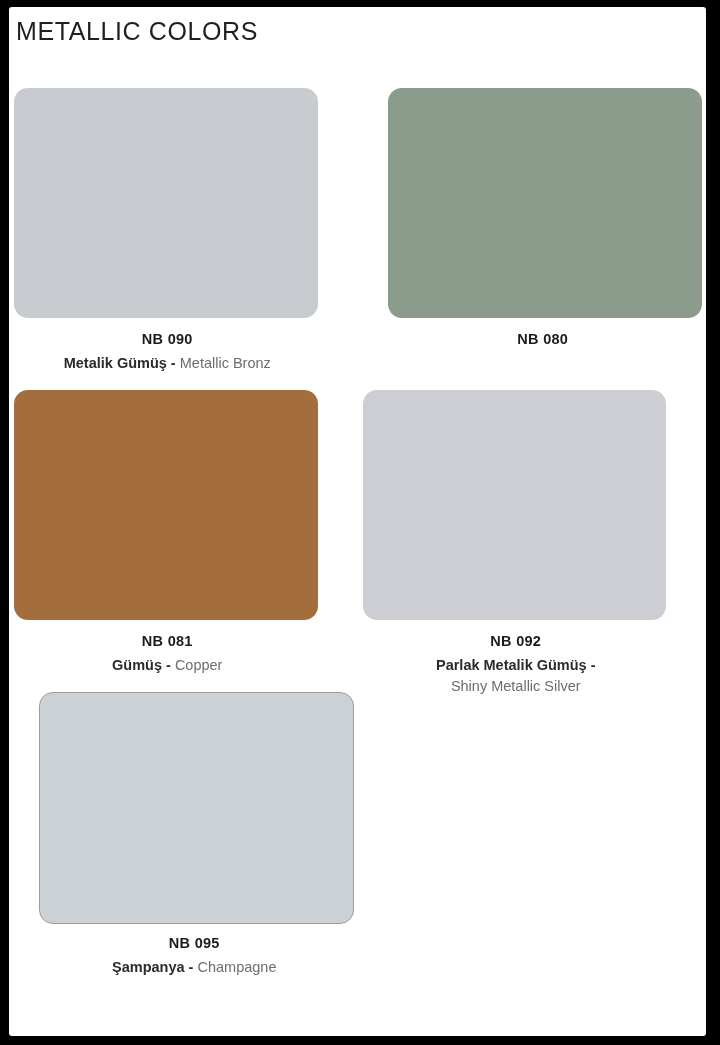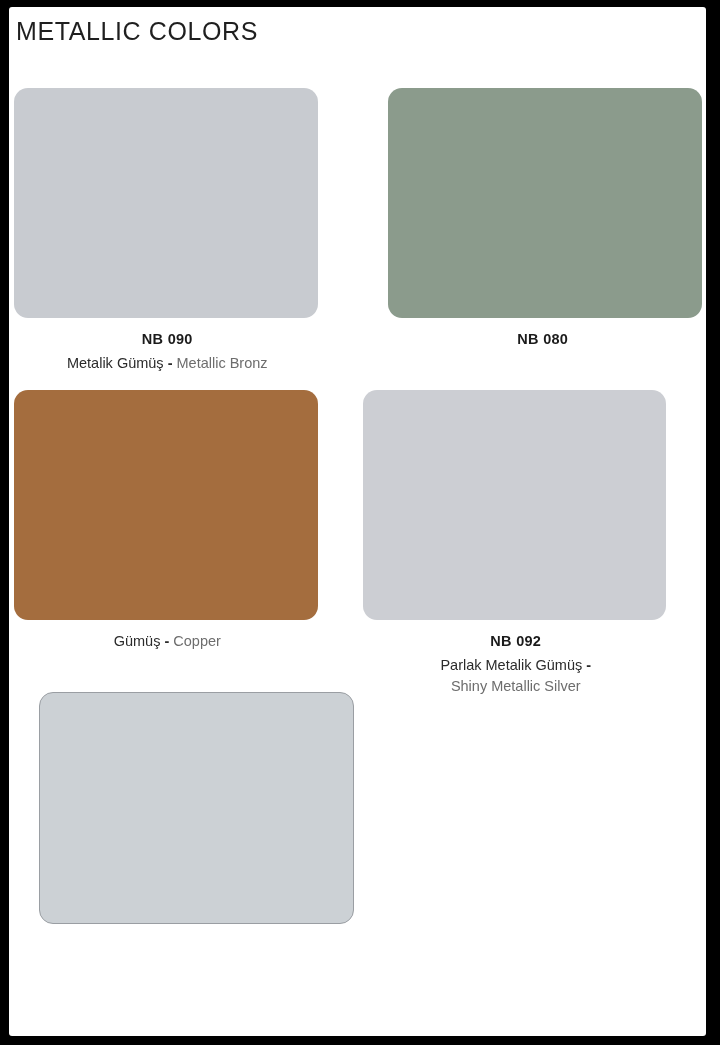--- a/index.html
+++ b/index.html
@@ -91,21 +91,21 @@
     letter-spacing: 0.3px;
     margin-bottom: 3px;
   }
   .swatch-names {
     display: block;
     font-size: 14.5px;
     color: #6d6d6d;
     font-weight: 400;
   }
   .name-tr {
-    font-weight: 400;
+    font-weight: 700;
     color: #2b2b2b;
   }
   .name-sep {
     font-weight: 700;
     color: #2b2b2b;
   }
   .name-en {
     font-weight: 400;
     color: #6d6d6d;
   }
@@ -130,31 +130,36 @@
     <div class="swatch-cell col-right">
       <div class="swatch-chip" style="background: rgb(139, 155, 140);"></div>
       <div class="swatch-caption">
         <span class="swatch-code">NB 080</span>
       </div>
     </div>
 
     <div class="swatch-cell col-left">
       <div class="swatch-chip" style="background: rgb(164, 109, 62);"></div>
       <div class="swatch-caption">
+        <span class="swatch-code">NB 081</span>
         <span class="swatch-names"><span class="name-tr">Gümüş</span><span class="name-sep"> - </span><span class="name-en">Copper</span></span>
       </div>
     </div>
 
 
     <div class="swatch-cell col-left">
       <div class="swatch-chip" style="background: rgb(204, 206, 211);"></div>
       <div class="swatch-caption">
         <span class="swatch-code">NB 092</span>
         <span class="swatch-names"><span class="name-tr">Parlak Metalik Gümüş</span><span class="name-sep"> -</span><br><span class="name-en">Shiny Metallic Silver</span></span>
       </div>
     </div>
 
     <div class="swatch-cell col-right">
       <div class="swatch-chip" style="background: rgb(204, 209, 213); border: 1px solid rgb(154, 158, 163);"></div>
+      <div class="swatch-caption">
+        <span class="swatch-code">NB 095</span>
+        <span class="swatch-names"><span class="name-tr">Şampanya</span><span class="name-sep"> - </span><span class="name-en">Champagne</span></span>
+      </div>
     </div>
 
   </div>
 </div>
 
 </body></html>

